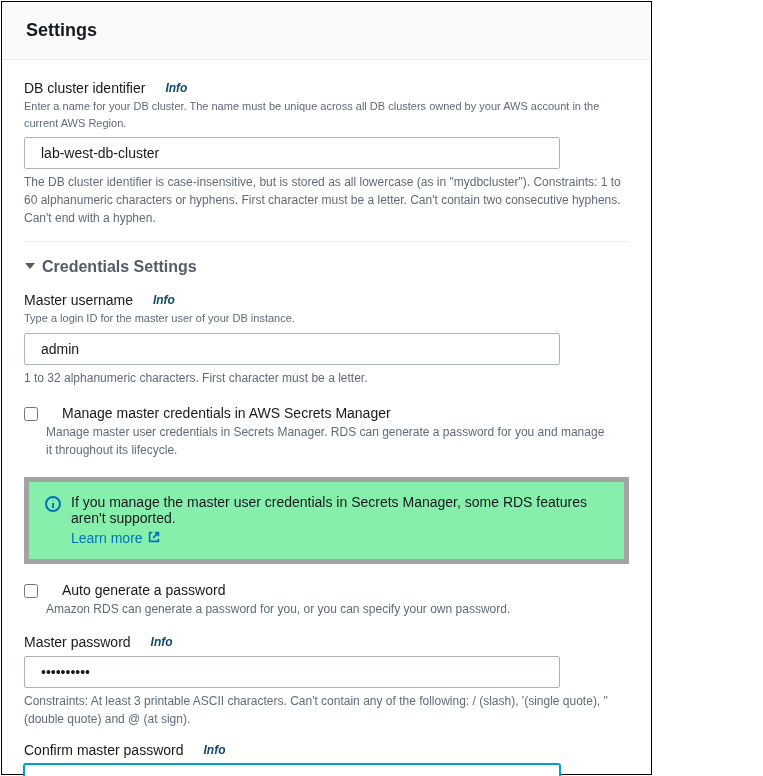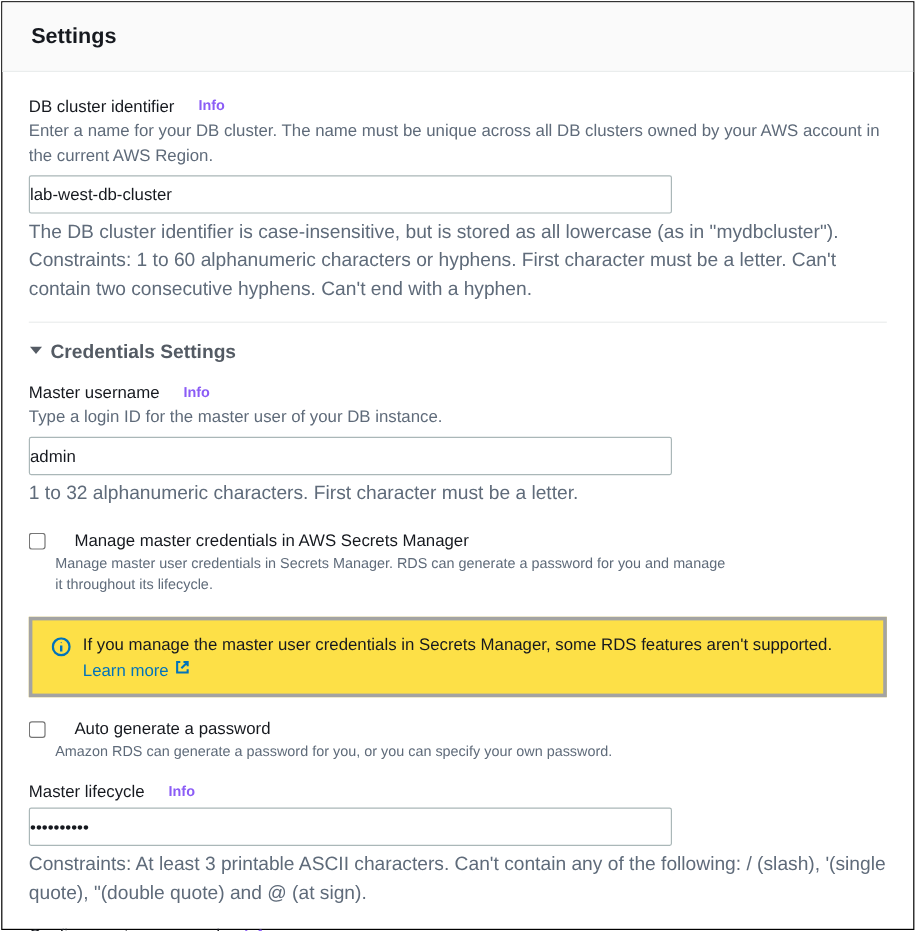--- a/index.html
+++ b/index.html
@@ -11,21 +11,21 @@
       font-family: "Amazon Ember", "Helvetica Neue", Arial, sans-serif;
       font-size: 14px;
       color: #16191f;
       background: #fff;
       width: 763px;
       height: 776px;
       overflow: hidden;
     }
     .container {
       border: 1px solid #000;
-      width: 761px;
+      width: 651px;
       height: 774px;
       margin: 1px;
     }
     .settings-header {
       background: #fafafa;
       border-bottom: 1px solid #eaeded;
       padding: 18px 24px;
       font-size: 18px;
       font-weight: 700;
       color: #16191f;
@@ -41,41 +41,42 @@
       align-items: center;
       gap: 20px;
       margin-bottom: 2px;
     }
     .field-label {
       font-size: 14px;
       font-weight: 400;
       color: #16191f;
     }
     .info-link {
-      color: #8b5cf6;
+      color: #0c4a6e;
       font-size: 12px;
       font-weight: 700;
       cursor: pointer;
+      font-style: italic;
     }
     .field-desc {
-      font-size: 14px;
+      font-size: 11px;
       color: #5f6b7a;
       line-height: 1.5;
       margin-bottom: 6px;
     }
     .field-hint {
-      font-size: 16px;
+      font-size: 12px;
       color: #5f6b7a;
       line-height: 1.5;
       margin-top: 4px;
     }
     input[type="text"], input[type="password"] {
       width: 536px;
       height: 32px;
-      padding: 4px 0;
+      padding: 4px 16px;
       border: 1px solid #aab7b8;
       border-radius: 2px;
       font-size: 14px;
       color: #16191f;
       font-family: inherit;
     }
     .input-focused {
       border-color: #00a1c9 !important;
       box-shadow: 0 0 0 1px #00a1c9;
     }
@@ -121,22 +122,22 @@
       cursor: pointer;
     }
     .checkbox-desc {
       font-size: 12px;
       color: #5f6b7a;
       line-height: 1.5;
       margin-left: 22px;
       max-width: 560px;
     }
     .info-box {
-      border: 3px solid #a3a3a3;
-      background: #fde047;
+      border: 5px solid #a3a3a3;
+      background: #86efac;
       padding: 12px 16px;
       margin: 18px 0;
       display: flex;
       align-items: flex-start;
       gap: 10px;
     }
     .info-box-icon {
       flex-shrink: 0;
       margin-top: 2px;
     }
@@ -246,21 +247,21 @@
     <div class="field-group" style="margin-top:18px;">
       <div class="checkbox-row">
         <input type="checkbox" style="">
         <label class="checkbox-label">Auto generate a password</label>
       </div>
       <div class="checkbox-desc">Amazon RDS can generate a password for you, or you can specify your own password.</div>
     </div>
 
     <div class="field-group" style="margin-top:16px;">
       <div class="field-label-row">
-        <span class="field-label">Master lifecycle</span>
+        <span class="field-label">Master password</span>
         <span class="info-link">Info</span>
       </div>
       <input type="password" style="margin-top: 4px;" value="••••••••••">
       <div class="field-hint">Constraints: At least 3 printable ASCII characters. Can't contain any of the following: / (slash), '(single quote), "(double quote) and @ (at sign).</div>
     </div>
 
     <div class="field-group" style="margin-top:14px;">
       <div class="field-label-row">
         <span class="field-label">Confirm master password</span>
         <span class="info-link">Info</span>

